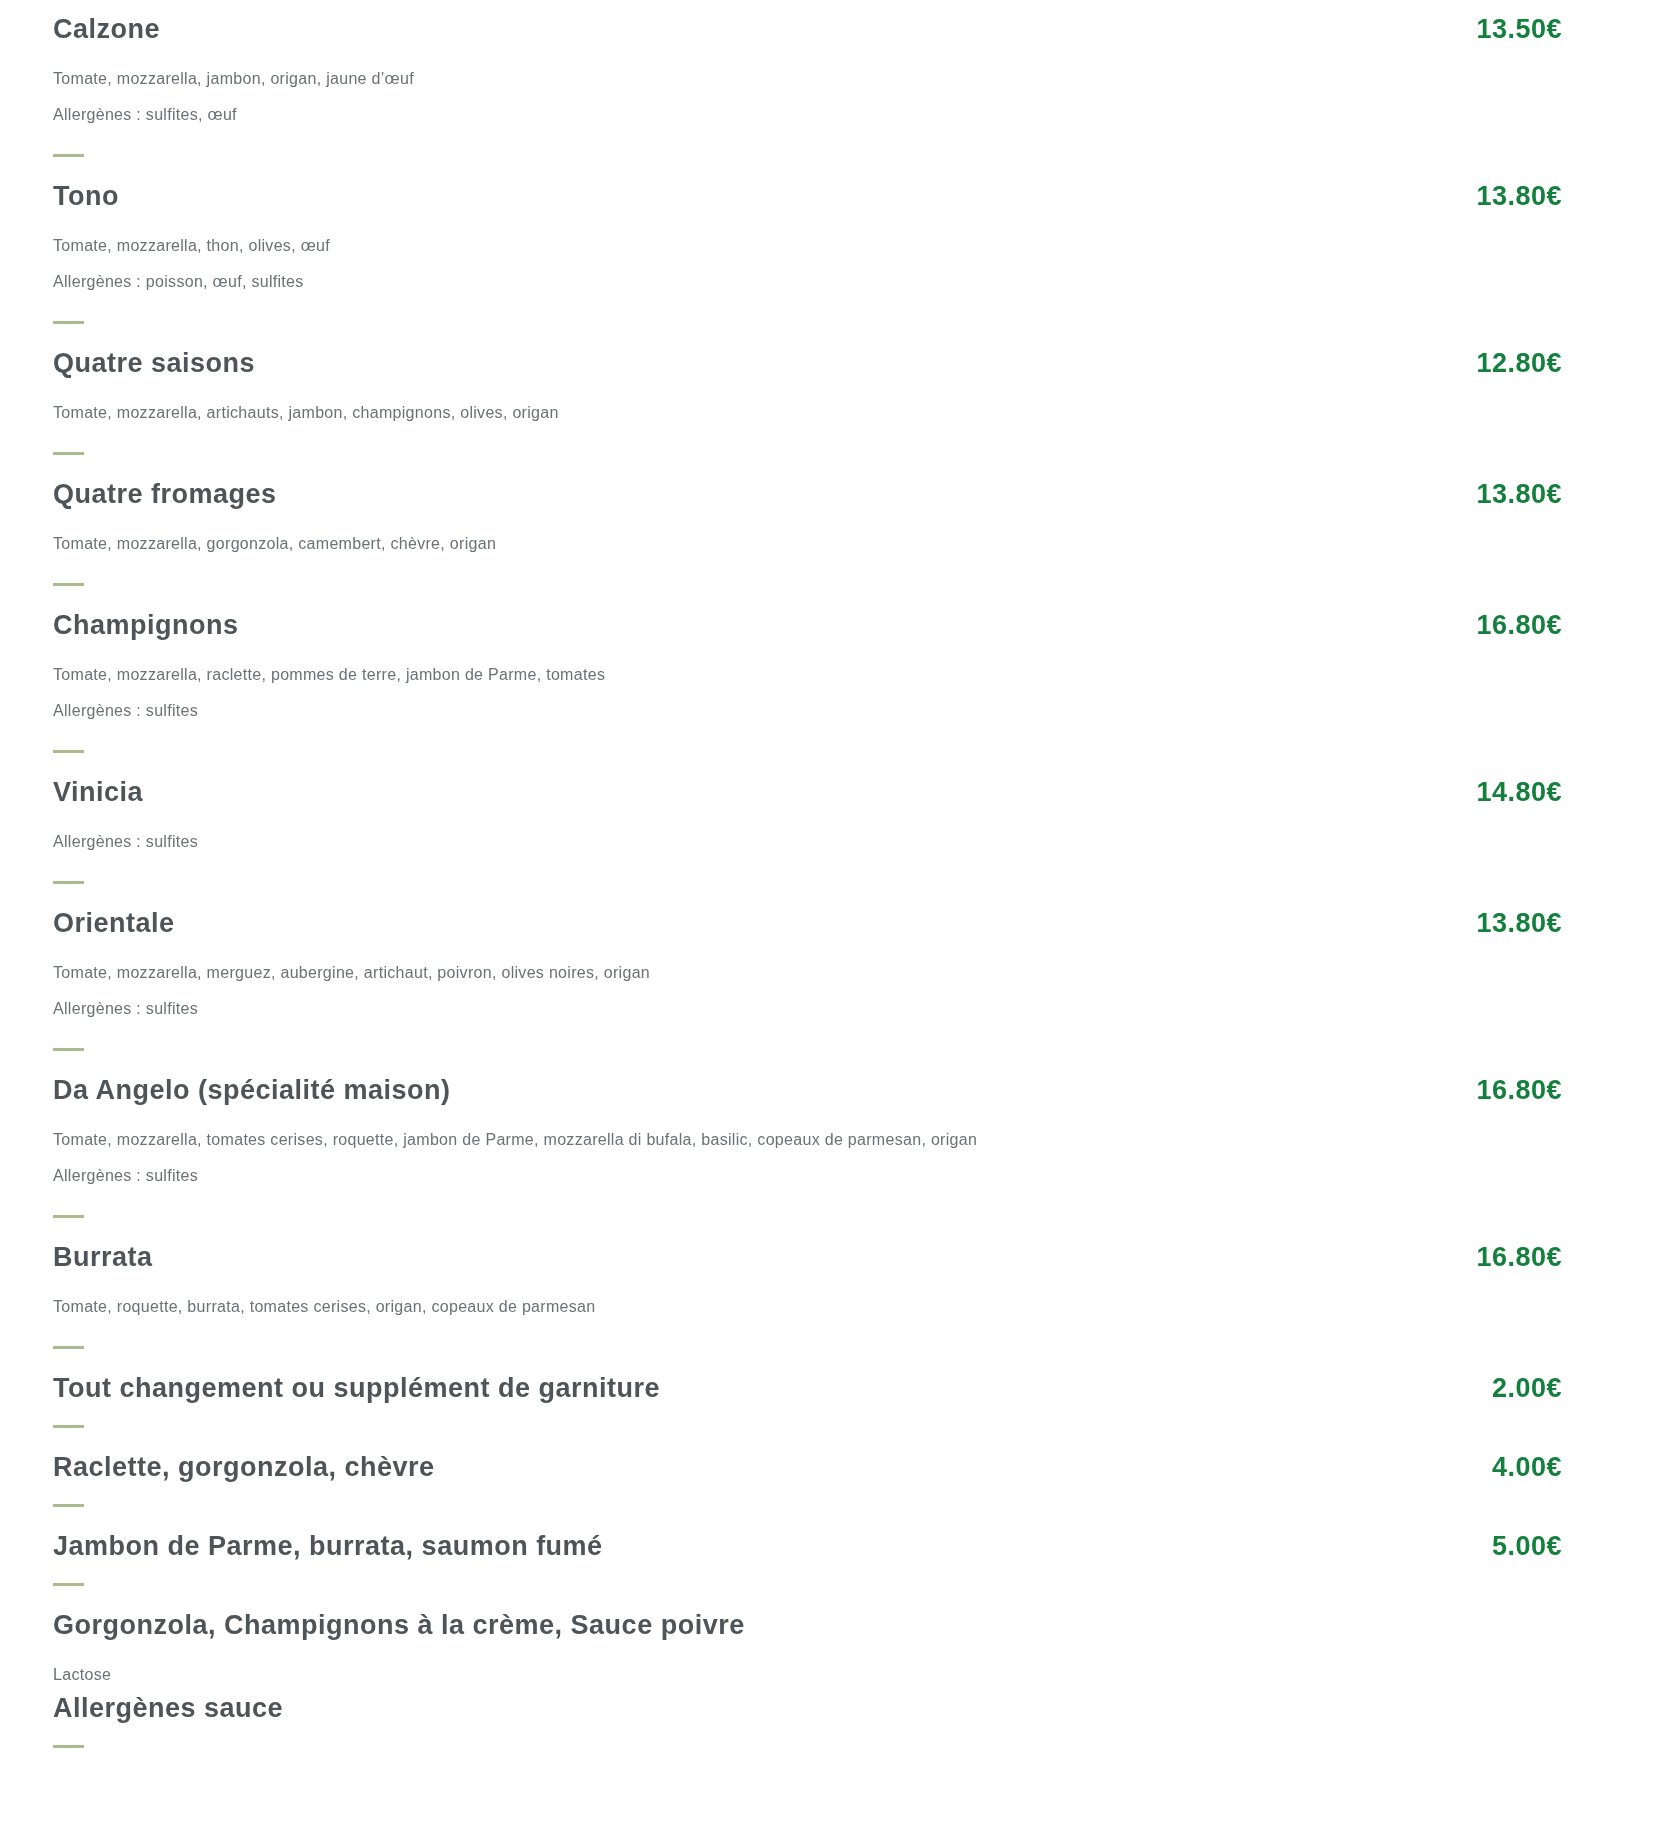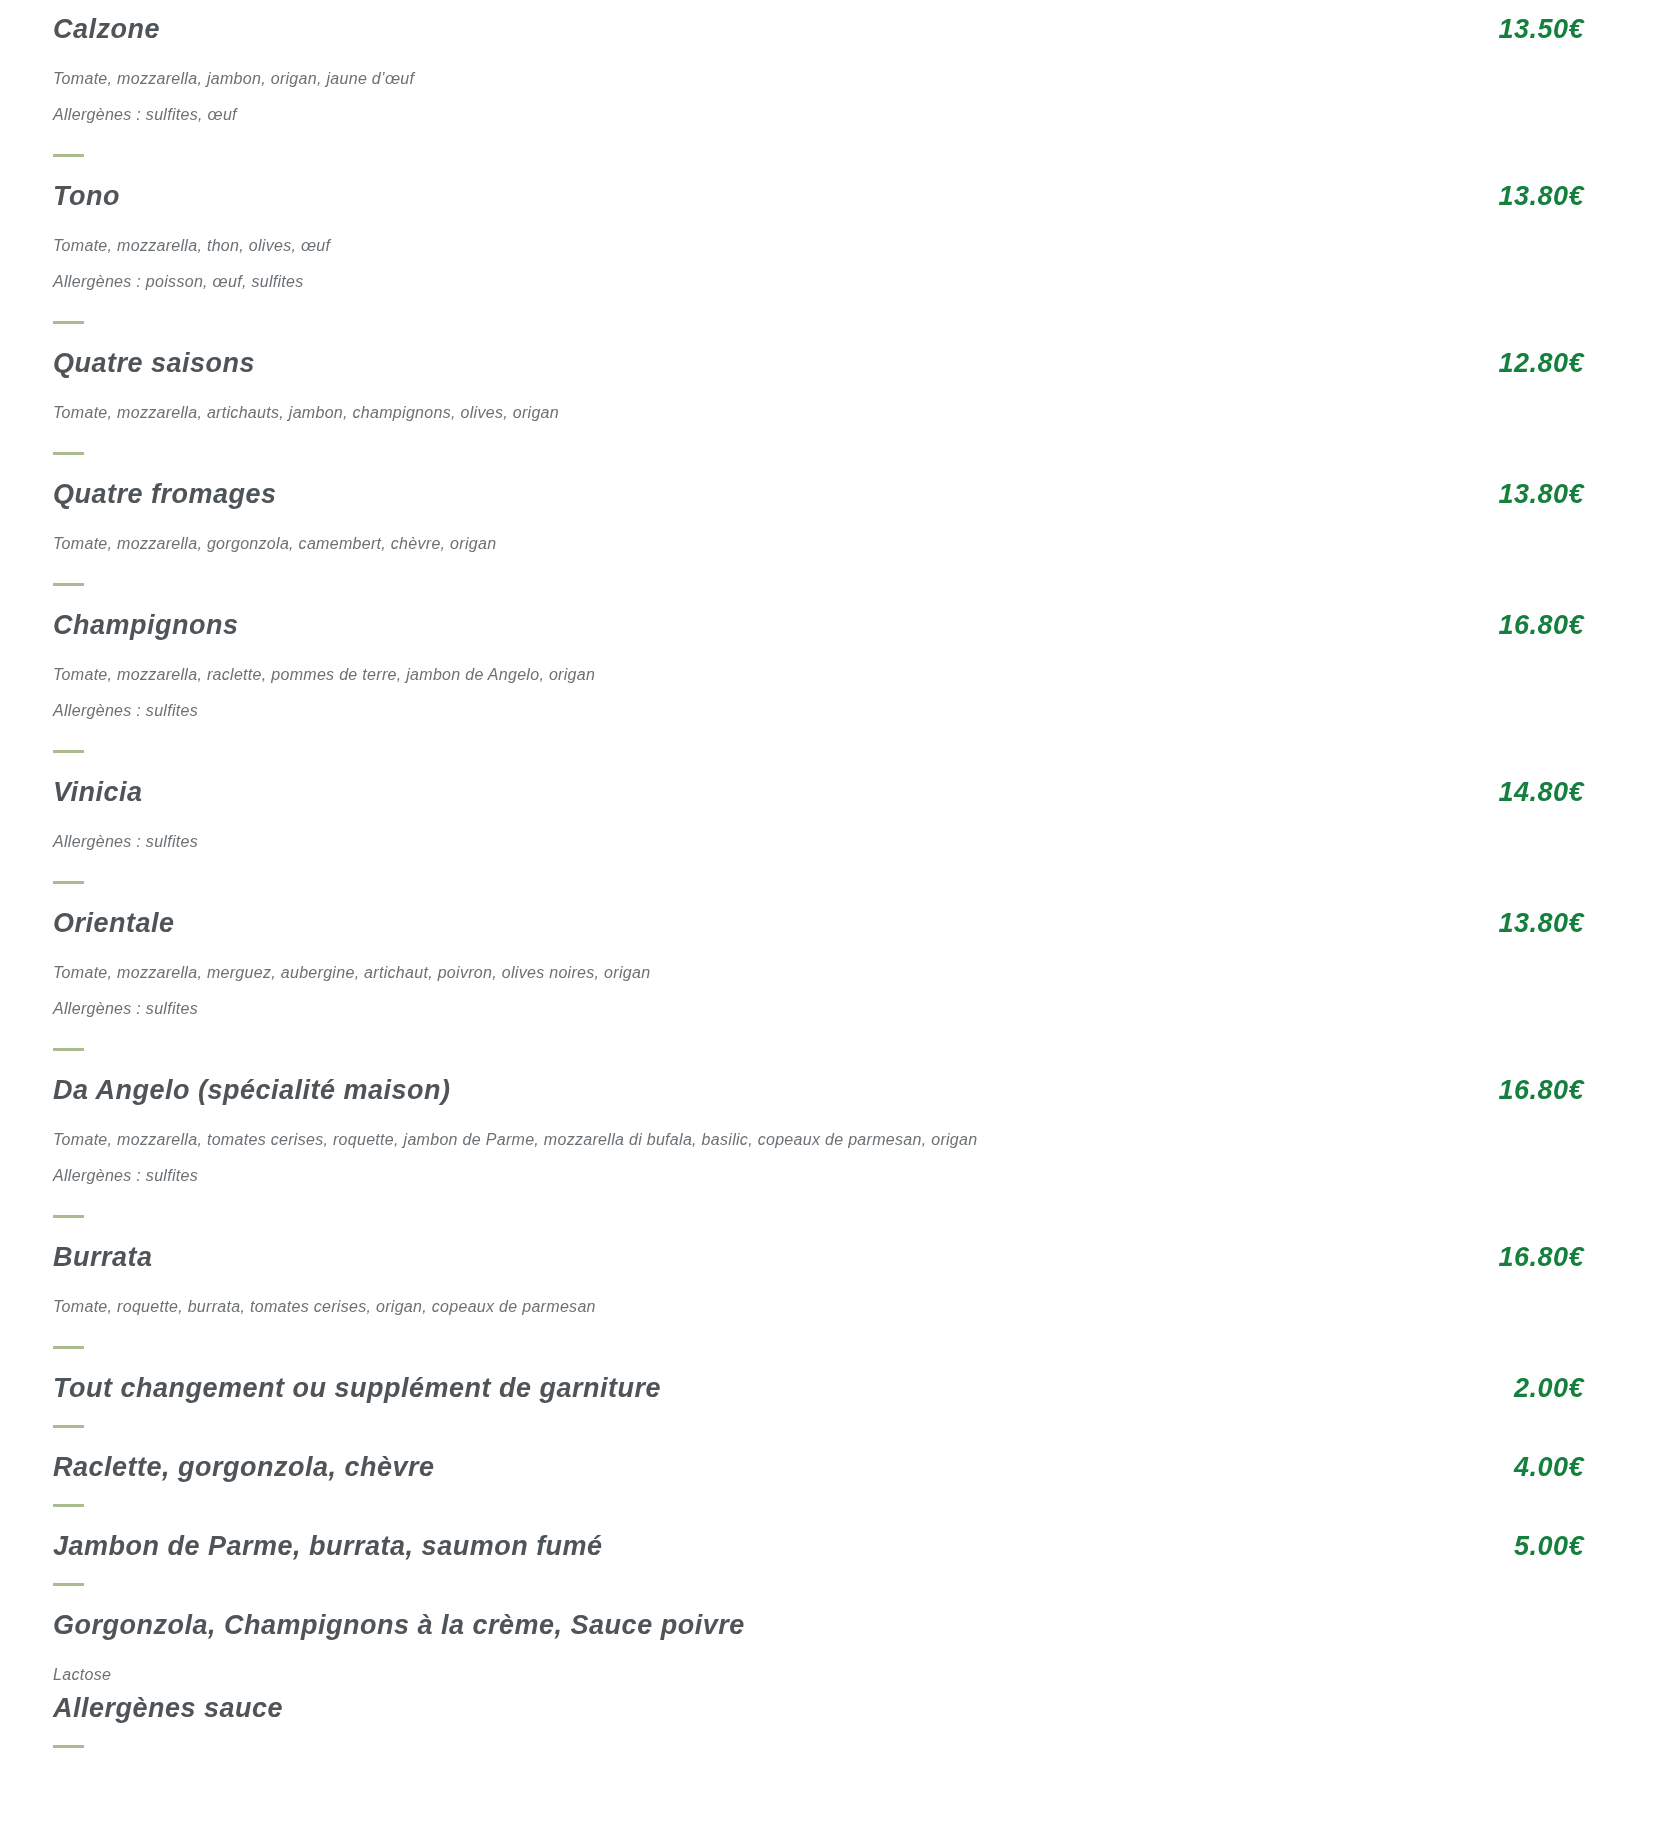--- a/index.html
+++ b/index.html
@@ -6,22 +6,21 @@
   html, body {
     width: 1660px;
     height: 1842px;
     background: #ffffff;
     overflow: hidden;
   }
   body {
     font-family: "Liberation Sans", "DejaVu Sans", sans-serif;
   }
   .menu {
-    padding: 14px 76px 0 53px;
-    font-style: italic;
+    padding: 14px 98px 0 53px;
   }
   .menu-item { }
   .item-header {
     display: flex;
     justify-content: space-between;
     align-items: flex-start;
     gap: 24px;
   }
   .item-name {
     font-size: 27px;
@@ -105,21 +104,21 @@
     </div>
     <div class="divider"></div>
   </div>
 
   <div class="menu-item">
     <div class="item-header">
       <h3 class="item-name">Champignons</h3>
       <span class="item-price">16.80€</span>
     </div>
     <div class="item-desc">
-      <div class="ingredients">Tomate, mozzarella, raclette, pommes de terre, jambon de Angelo, origan</div>
+      <div class="ingredients">Tomate, mozzarella, raclette, pommes de terre, jambon de Parme, tomates</div>
       <div class="allergens">Allergènes : sulfites</div>
     </div>
     <div class="divider"></div>
   </div>
 
   <div class="menu-item">
     <div class="item-header">
       <h3 class="item-name">Vinicia</h3>
       <span class="item-price">14.80€</span>
     </div>

